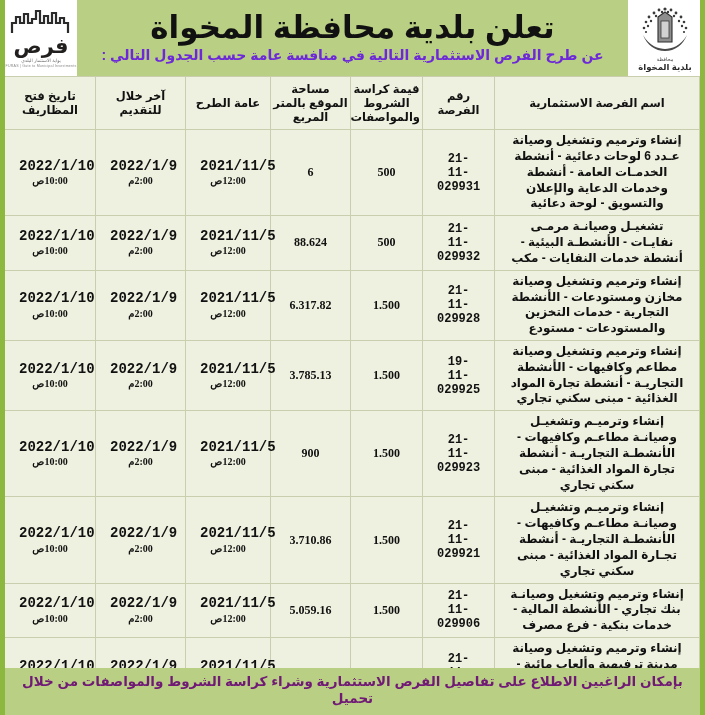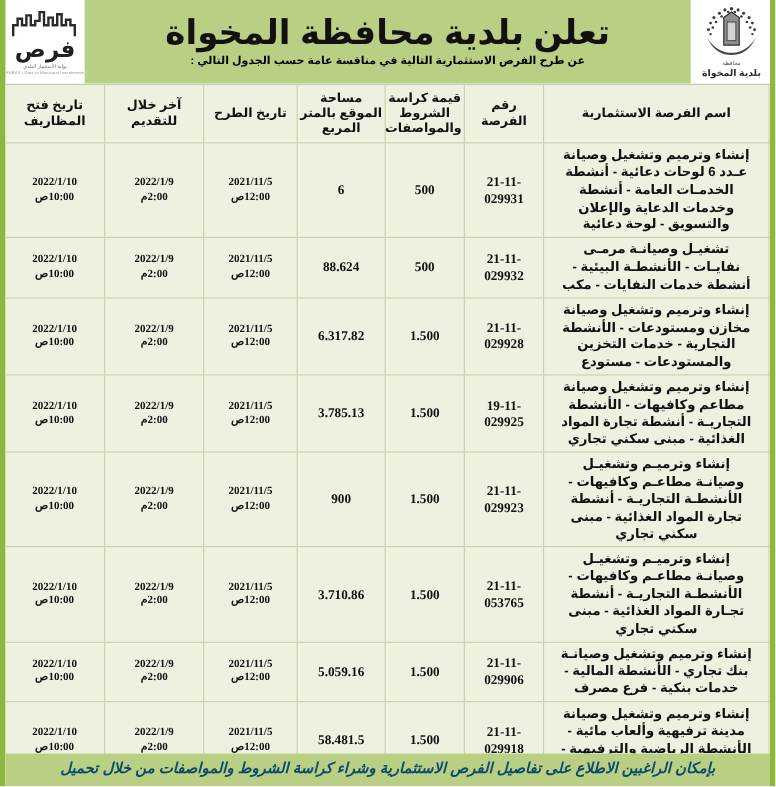--- a/index.html
+++ b/index.html
@@ -86,23 +86,23 @@
   }
   .title-main {
     font-size: 31px;
     font-weight: bold;
     color: #111111;
     letter-spacing: 1.5px;
     line-height: 1.08;
     white-space: nowrap;
   }
   .title-sub {
-    font-size: 10px;
-    font-weight: bold;
-    color: #000000;
+    font-size: 14px;
+    font-weight: bold;
+    color: #6d28d9;
     margin-top: 3px;
     white-space: nowrap;
   }
 
   
   .table-wrap {
     flex: 1 1 auto;
     background: #eef1df;
     padding: 0;
     box-sizing: border-box;
@@ -141,32 +141,32 @@
     line-height: 1.32;
     padding: 3px 5px 3px 4px;
     letter-spacing: -0.1px;
   }
   td.c-num, td.c-fee, td.c-area {
     font-family: "Liberation Serif", "DejaVu Serif", serif;
     font-size: 15px;
     font-weight: bold;
     direction: ltr;
   }
-  td.c-num { font-size: 15.5px; }
+  td.c-num { font-size: 15.5px; font-family: Liberation Mono, monospace; }
   td.c-fee { font-size: 13px; }
   td.c-area { font-size: 14.5px; }
   td.c-date {
     font-size: 12.5px;
     line-height: 1.25;
     direction: ltr;
   }
   td.c-date .d-line1 {
-    font-family: Liberation Serif, serif;
-    font-weight: bold;
-    font-size: 10px;
+    font-family: Liberation Mono, monospace;
+    font-weight: bold;
+    font-size: 14px;
     display: block;
   }
   td.c-date .d-line2 {
     font-family: "Liberation Serif", "DejaVu Serif", serif;
     font-weight: bold;
     font-size: 10px;
     display: block;
     direction: rtl;
   }
 
@@ -183,23 +183,22 @@
   .footer {
     flex: 0 0 auto;
     background: #b9cf84;
     text-align: center;
     padding: 5px 8px 7px;
     box-sizing: border-box;
   }
   .footer-line1 {
     font-size: 13.5px;
     font-weight: bold;
-    color: #0c4a6e;
+    color: #701a75;
     line-height: 1.3;
-    font-style: italic;
   }
   .footer-line2 {
     font-size: 13.5px;
     font-weight: bold;
     color: #111111;
     line-height: 1.35;
     margin-top: 2px;
   }
   .url {
     font-family: "Liberation Serif", "DejaVu Serif", serif;
@@ -279,21 +278,21 @@
         <col class="w-date1">
           <col class="w-date2">
           <col class="w-date3">
       </colgroup>
       <thead>
         <tr>
           <th>اسم الفرصة الاستثمارية</th>
           <th>رقم الفرصة</th>
           <th>قيمة كراسة الشروط والمواصفات</th>
           <th>مساحة الموقع بالمتر المربع</th>
-          <th>تاريخ الطرح</th>
+          <th>عامة الطرح</th>
           <th>آخر خلال للتقديم</th>
           <th>تاريخ فتح المظاريف</th>
         </tr>
       </thead>
       <tbody id="tbody">
           <tr>
             <td class="c-name">إنشاء وترميم وتشغيل وصيانة عـدد 6 لوحات دعائية - أنشطة الخدمـات العامة - أنشطة وخدمات الدعاية والإعلان والتسويق - لوحة دعائية</td>
             <td class="c-num">21-11-029931</td>
             <td class="c-fee">500</td>
             <td class="c-area">6</td>
@@ -377,21 +376,21 @@
               <span class="d-line1">2022/1/9</span>
               <span class="d-line2">2:00م</span>
             </td>
             <td class="c-date">
               <span class="d-line1">2022/1/10</span>
               <span class="d-line2">10:00ص</span>
             </td>
           </tr>
           <tr>
             <td class="c-name">إنشاء وترميـم وتشغيـل وصيانـة مطاعـم وكافيهات - الأنشطـة التجاريـة - أنشطة تجـارة المواد الغذائية - مبنى سكني تجاري</td>
-            <td class="c-num">21-11-053765</td>
+            <td class="c-num">21-11-029921</td>
             <td class="c-fee">1.500</td>
             <td class="c-area">3.710.86</td>
             <td class="c-date">
               <span class="d-line1">2021/11/5</span>
               <span class="d-line2">12:00ص</span>
             </td>
             <td class="c-date">
               <span class="d-line1">2022/1/9</span>
               <span class="d-line2">2:00م</span>
             </td>

